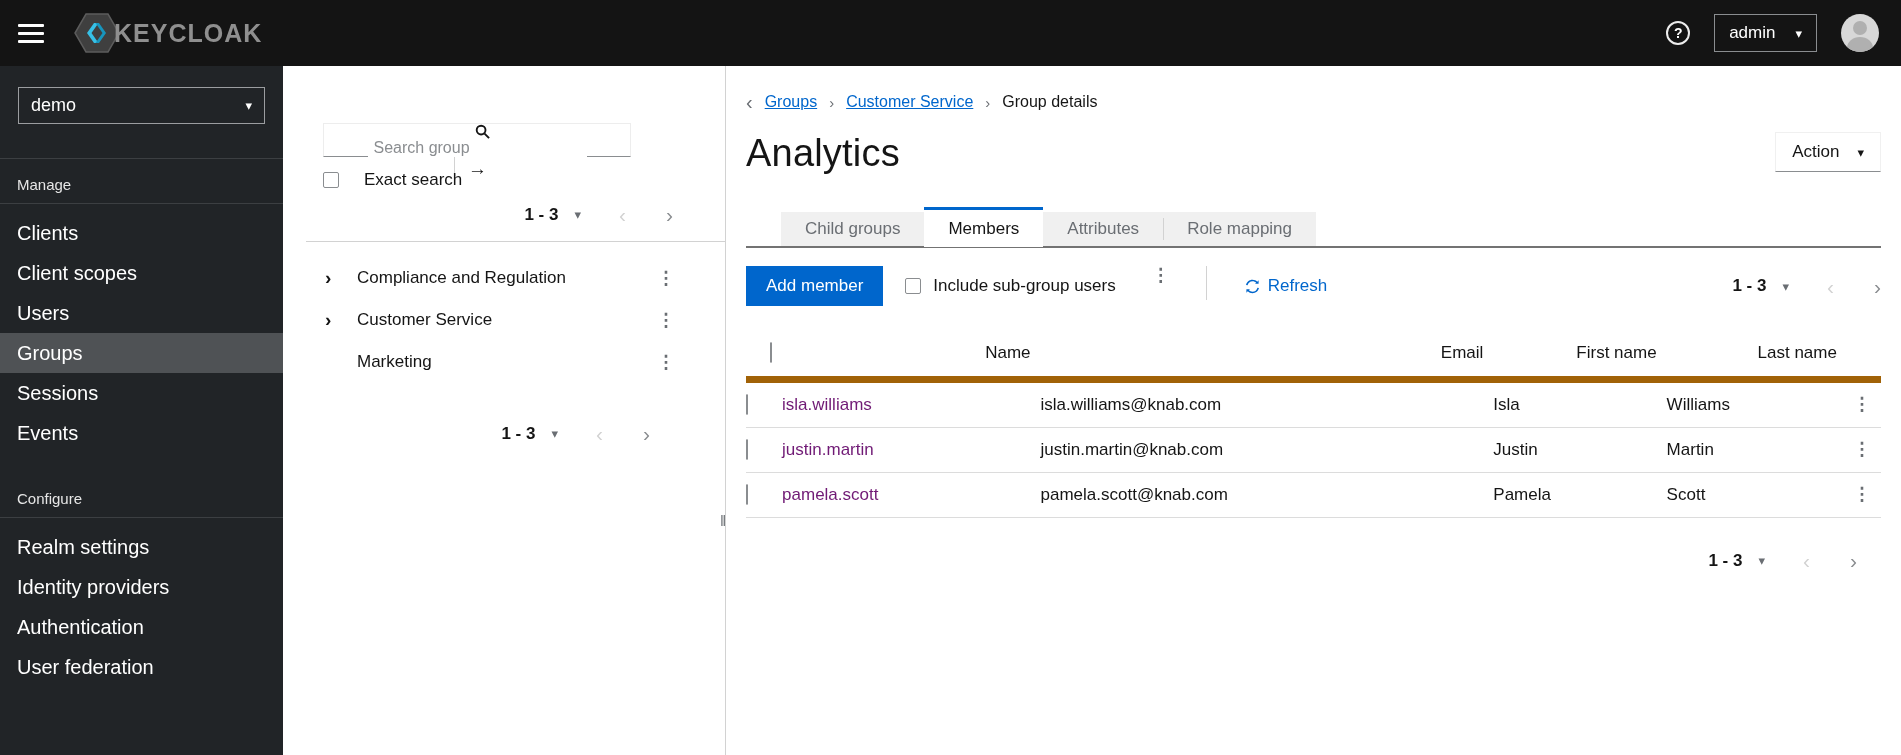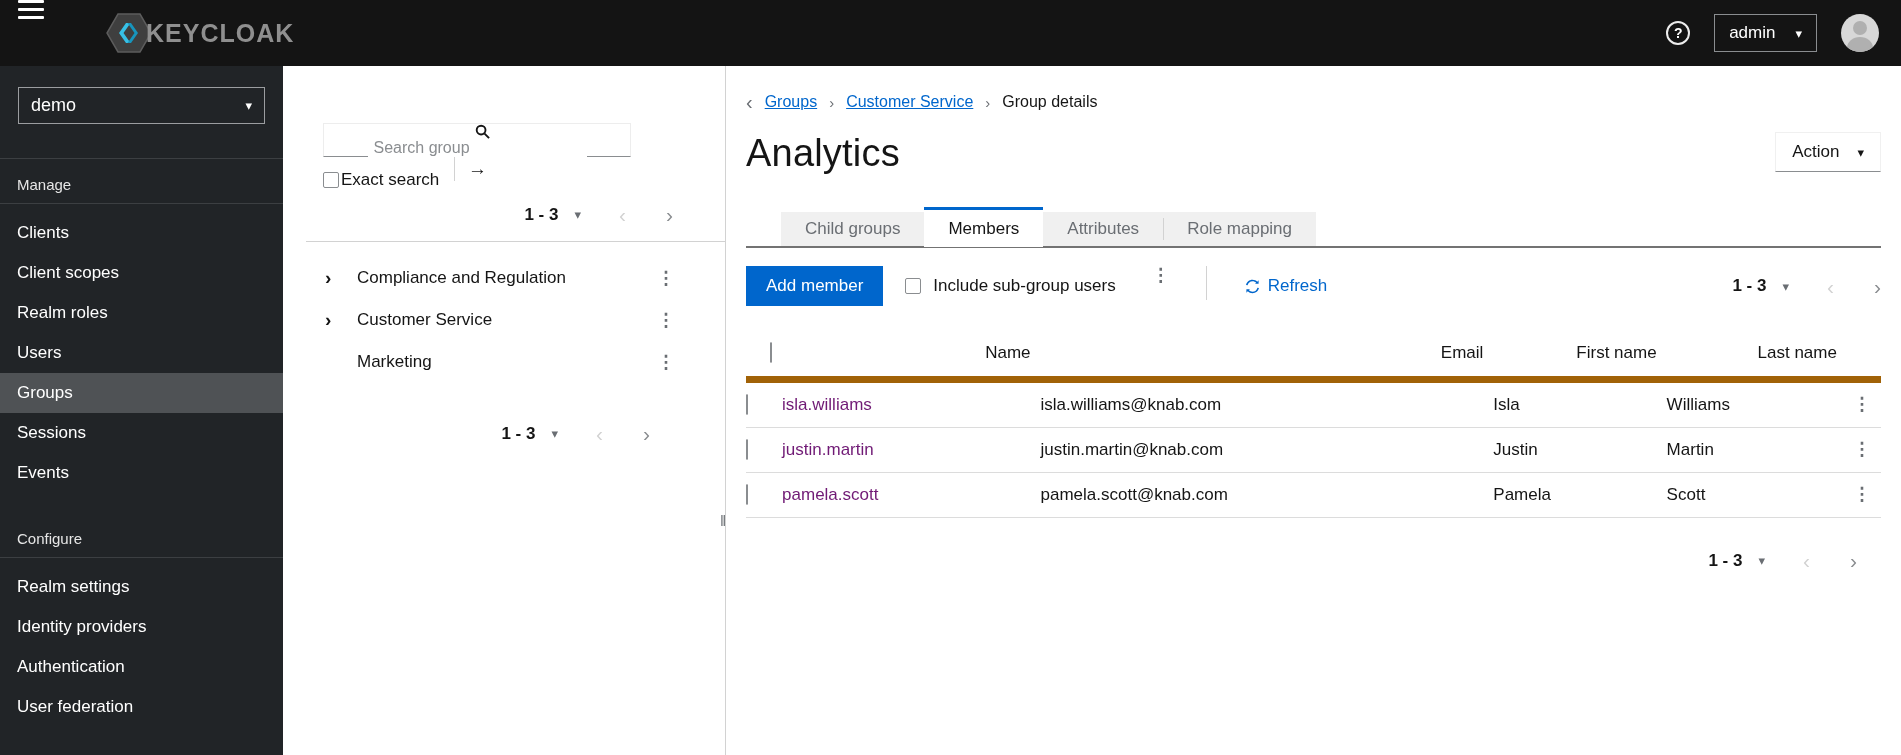--- a/index.html
+++ b/index.html
@@ -3,21 +3,21 @@
 <meta charset="utf-8">
 <style>
   * { box-sizing: border-box; }
   html,body { margin:0; padding:0; background:#fff; }
   body {
     width:1901px; height:755px; overflow:hidden;
     font-family:"Liberation Sans", sans-serif; color:#151515; font-size:17px;
   }
 
   
-  .masthead { height:66px; background:#141414; display:flex; padding:0 22px 0 18px;gap:32px; }
+  .masthead { height:66px; background:#141414; display:flex; align-items:center; padding:0 22px 0 18px; }
   .hamburger { width:26px; display:flex; flex-direction:column; gap:5px; cursor:pointer; }
   .hamburger span { height:3px; background:#fff; border-radius:1px; }
   .logo { display:flex; align-items:center; margin-left:30px; }
   .logo-text { font-size:25px; font-weight:700; color:#8f8f8f; letter-spacing:1px; margin-left:-6px; }
   .masthead-right { margin-left:auto; display:flex; align-items:center; gap:24px; }
   .help-icon { width:24px; height:24px; border:2px solid #ededed; border-radius:50%; color:#fff;
     font-size:14px; font-weight:700; display:flex; align-items:center; justify-content:center; cursor:pointer; }
   .user-toggle { border:1px solid #8a8d90; color:#fff; display:flex; align-items:center; gap:20px;
     padding:8px 14px; cursor:pointer; }
   .caret { font-size:13px; color:#6a6e73; line-height:1; }
@@ -33,35 +33,35 @@
 
   
   .sidebar { width:283px; background:#212427; flex:none; }
   .realm-select { margin:21px 18px 0 18px; height:37px; border:1px solid #9b9da0; color:#fff;
     display:flex; align-items:center; justify-content:space-between; padding:0 12px; font-size:18px; cursor:pointer; }
   .realm-select .caret { color:#fff; }
   .sb-divider { border-top:1px solid #3c3f42; margin-top:34px; }
   .nav-section-title { padding:17px 17px 10px 17px; font-size:15px; color:#e6e6e6; }
   .nav-section-title + .sb-divider { margin-top:0; }
   .nav-list { padding-top:9px; }
-  .nav-item { height:40px; line-height:40px; padding-left:17px; color:#fff; font-size:17px; cursor:pointer; }
+  .nav-item { height:40px; line-height:40px; padding-left:17px; color:#fff; font-size:20px; cursor:pointer; }
   .nav-item.active { background:#4f5255; }
   .nav-gap { height:20px; }
 
   
   .groups-panel { width:442px; flex:none; padding:57px 0 0 40px; }
   .search-control { width:308px; height:34px; display:flex; align-items:center;
     border:1px solid #ededed; border-bottom:1px solid #8a8d90; background:#fff;flex-direction:column; }
   .search-icon { margin-left:10px; display:flex; }
   .search-control input { border:none; outline:none; flex:1; min-width:0; font-size:16px; padding:0 6px;
     font-family:"Liberation Sans", sans-serif; color:#151515; }
   .search-control input::placeholder { color:#8a8d90; }
   .search-go { width:46px; height:100%; border:none; border-left:1px solid #d2d2d2; background:#fff;
     font-size:19px; cursor:pointer; color:#151515; }
-  .exact-search { margin-top:13px; display:flex; align-items:center; gap:2px; font-size:17px; }
+  .exact-search { margin-top:13px; display:flex; align-items:center; gap:25px; font-size:17px; }
   .cb { width:16px; height:16px; border:1px solid #8a8d90; border-radius:2px; background:#fff; flex:none; cursor:pointer; }
 
   .pagination { display:flex; align-items:center; font-size:17px; }
   .pag-range { font-weight:700; }
   .pagination .caret { margin-left:16px; }
   .pag-prev { margin-left:38px; font-size:21px; color:#d2d2d2; cursor:default; line-height:1; }
   .pag-next { margin-left:40px; font-size:21px; color:#8a8d90; cursor:pointer; line-height:1; }
 
   .gp-pag-top { margin-top:14px; justify-content:flex-end; padding-right:52px; }
   .tree-divider { border-top:1px solid #d2d2d2; margin:16px 0 0 -17px; }
@@ -153,21 +153,20 @@
     <div class="realm-select">
       <span>demo</span>
       <span class="caret">▾</span>
     </div>
     <div class="sb-divider"></div>
     <div class="nav-section-title">Manage</div>
     <div class="sb-divider"></div>
     <div class="nav-list">
       <div class="nav-item">Clients</div>
       <div class="nav-item">Client scopes</div>
-      <div class="nav-item">Realm roles</div>
       <div class="nav-item">Users</div>
       <div class="nav-item active">Groups</div>
       <div class="nav-item">Sessions</div>
       <div class="nav-item">Events</div>
     </div>
     <div class="nav-gap"></div>
     <div class="nav-section-title">Configure</div>
     <div class="sb-divider"></div>
     <div class="nav-list">
       <div class="nav-item">Realm settings</div>

